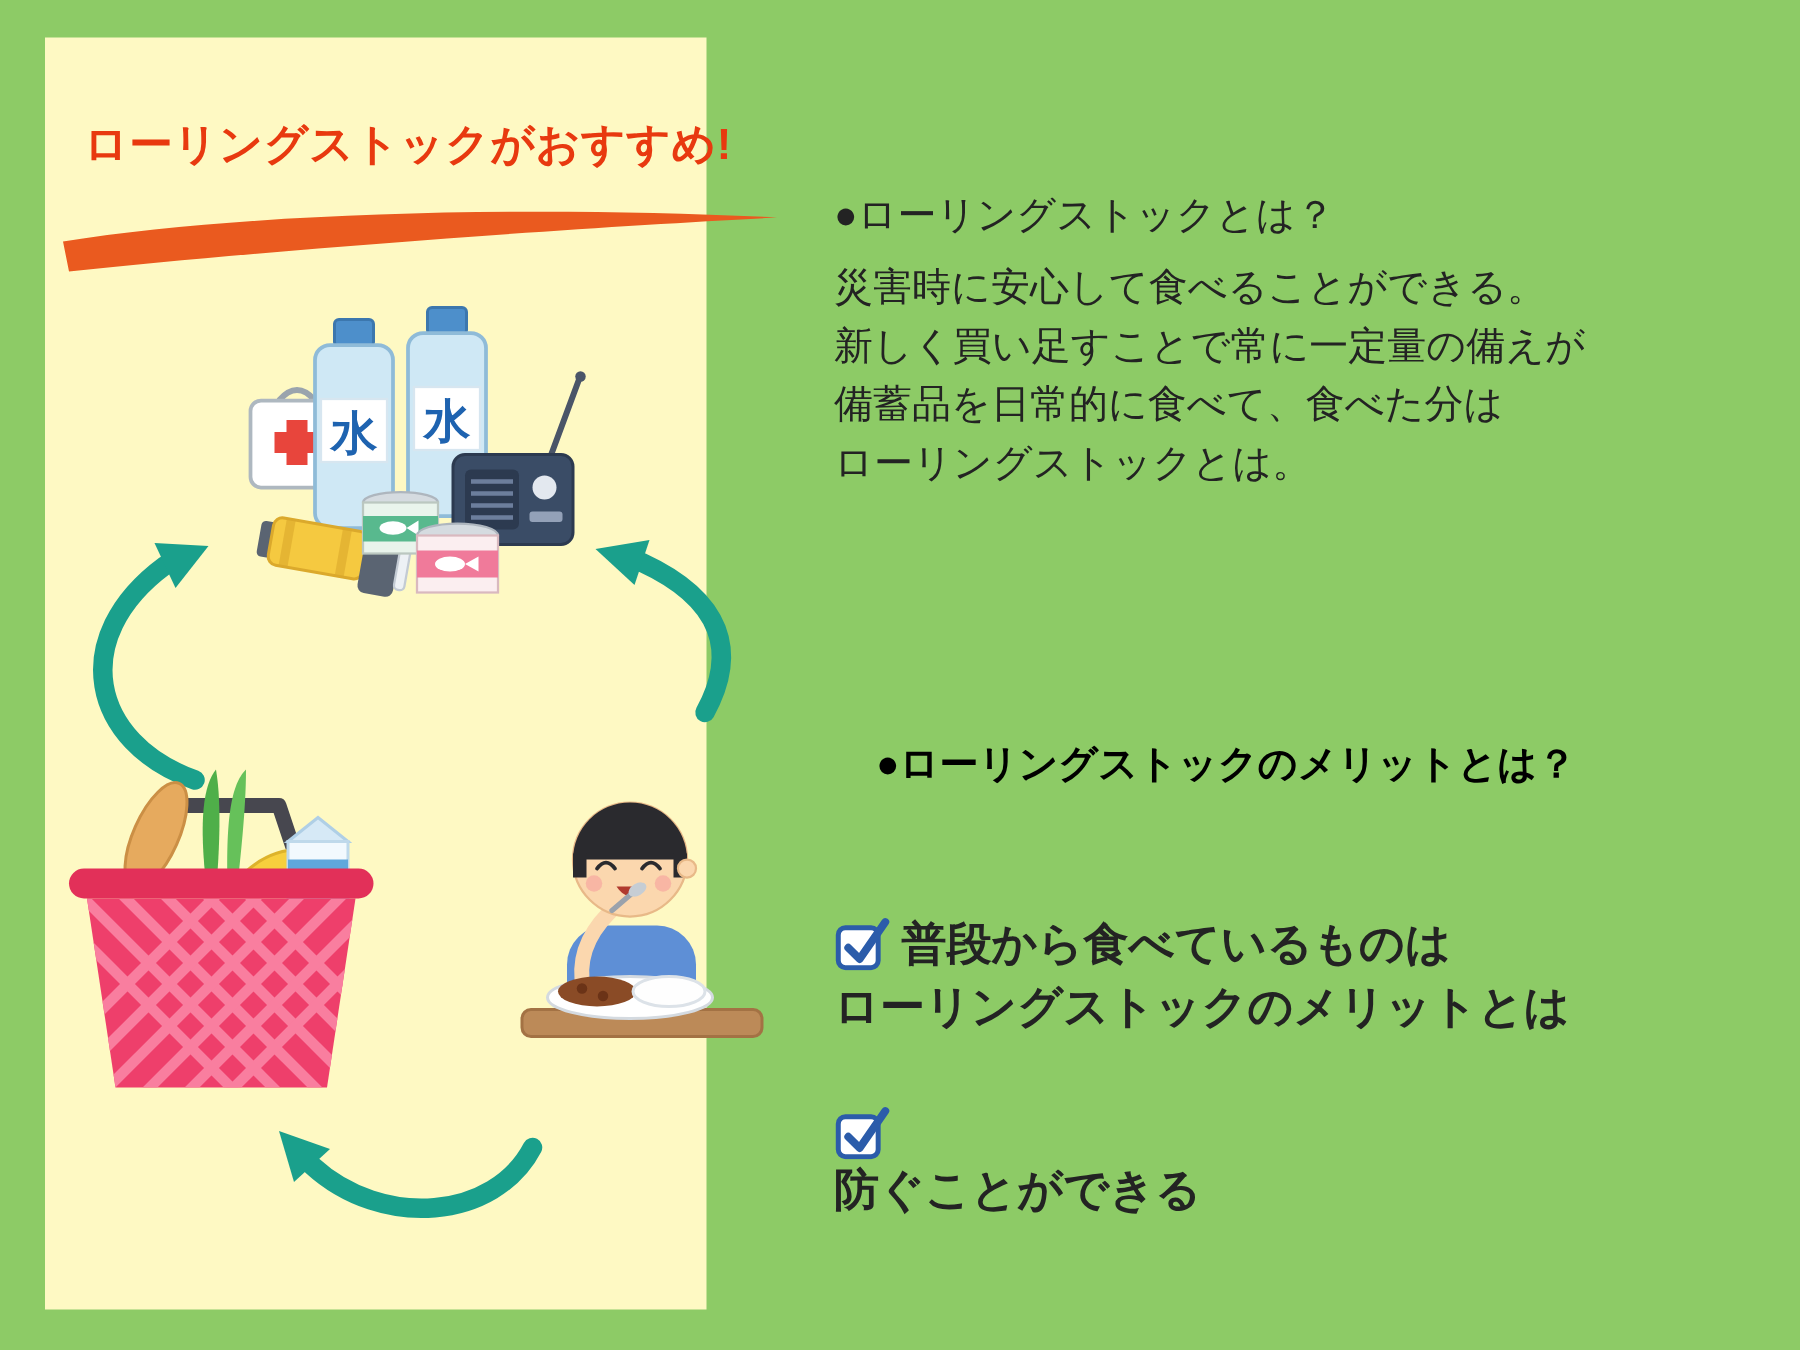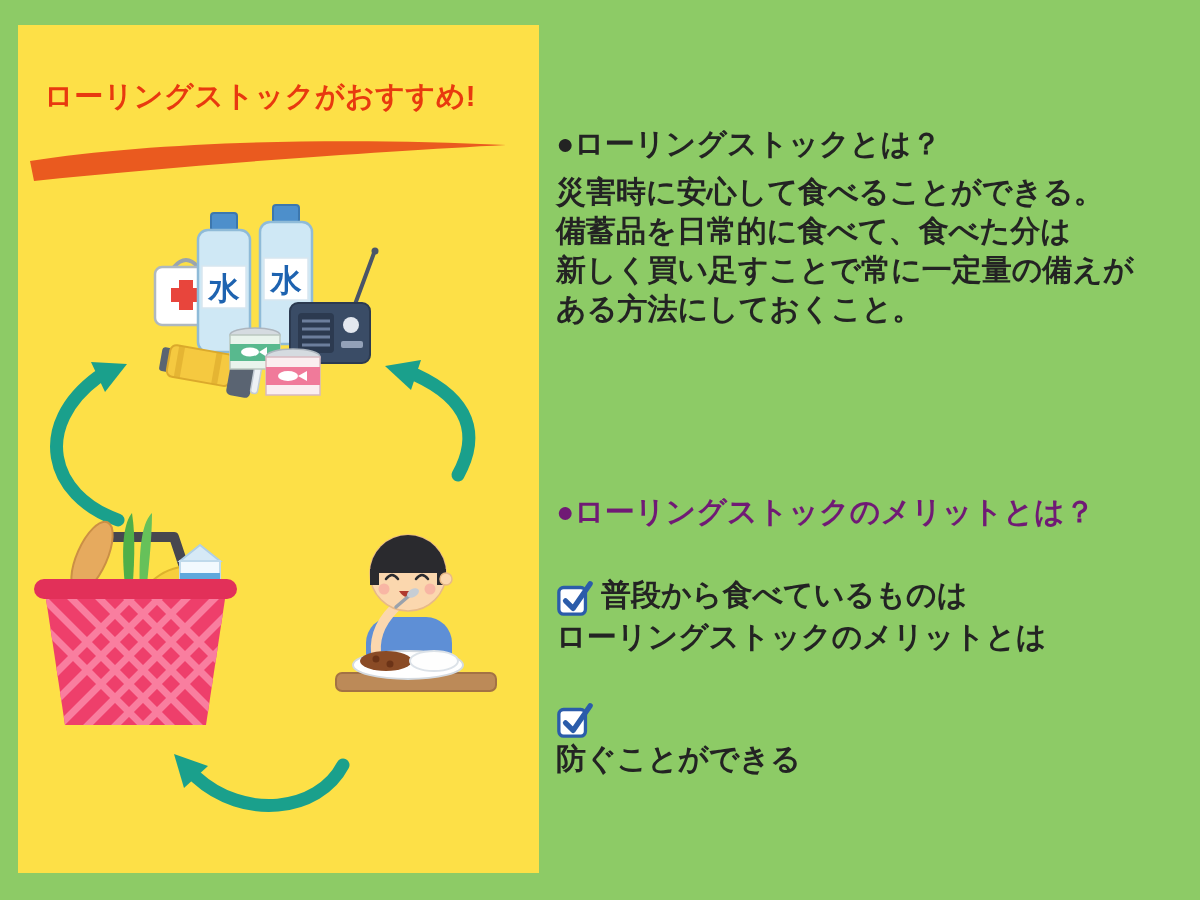--- a/index.html
+++ b/index.html
@@ -1,34 +1,34 @@
 <!DOCTYPE html>
 <html lang="ja"><head>
 <meta charset="utf-8">
 <style>
   * { margin:0; padding:0; box-sizing:border-box; }
   html,body { width:1200px; height:900px; }
   body { font-family:"Liberation Sans","DejaVu Sans",sans-serif; }
   .stage { position:relative; width:1200px; height:900px; background:#8DCB66; overflow:hidden; }
 
-  .card { position:absolute; left:18px; top:25px; width:521px; height:848px; background:#fde047; }
+  .card { position:absolute; left:30px; top:25px; width:441px; height:848px; background:#fef9c3; }
   .card-title { position:absolute; left:26px; top:52px; font-size:29px; font-weight:800; color:#E8390F; white-space:nowrap; letter-spacing:0.5px; z-index:3; }
   .brush { position:absolute; left:8px; top:106px; width:486px; height:52px; z-index:2; }
   .art { position:absolute; left:0; top:0; width:497px; height:848px; z-index:1; }
 
-  .about { position:absolute; left:556px; top:124px; font-size:30px; line-height:39px; font-weight:700; color:#232323; }
+  .about { position:absolute; left:556px; top:124px; font-size:26px; line-height:39px; font-weight:400; color:#232323; }
   .about .heading { margin-bottom:9px; white-space:nowrap; }
   .about .line { white-space:nowrap; }
 
-  .merits-heading { position:absolute; left:556px; top:492px; font-size:30px; font-weight:800; color:#701a75; white-space:nowrap; }
+  .merits-heading { position:absolute; left:584px; top:492px; font-size:26px; font-weight:800; color:#000000; white-space:nowrap; }
 
   .merit { position:absolute; left:556px; font-size:30px; line-height:42px; font-weight:800; color:#232323; }
   .merit-1 { top:574px; }
   .merit-2 { top:700px; }
-  .merit .row { display:flex; align-items:flex-end; gap:7px; }
+  .merit .row { display:flex; align-items:flex-start; gap:7px;margin-top:35px; }
   .merit .row span { white-space:nowrap; }
   .check-icon { width:38px; height:38px; flex:0 0 auto; }
   .merit .second { white-space:nowrap; }
   .merit-2 .second { }
 </style>
 </head>
 <body>
 
 <div class="stage">
 
@@ -183,23 +183,23 @@
       </g>
 
     </svg>
   </section>
 
   <aside>
 
     <div class="about">
       <div class="heading">●ローリングストックとは？</div>
       <div class="line">災害時に安心して食べることができる。</div>
+      <div class="line">新しく買い足すことで常に一定量の備えが</div>
       <div class="line">備蓄品を日常的に食べて、食べた分は</div>
-      <div class="line">新しく買い足すことで常に一定量の備えが</div>
-      <div class="line">ある方法にしておくこと。</div>
+      <div class="line">ローリングストックとは。</div>
     </div>
 
     <div class="merits-heading">●ローリングストックのメリットとは？</div>
 
     <div class="merit merit-1">
       <div class="row">
         <svg class="check-icon" viewBox="0 0 40 40" aria-hidden="true">
           <rect x="3" y="10" width="28" height="28" rx="5" fill="#FFFFFF" stroke="#2B5CAA" stroke-width="3.5"></rect>
           <path d="M10 24 L18 32 L36 6" fill="none" stroke="#2B5CAA" stroke-width="5.5" stroke-linecap="round" stroke-linejoin="round"></path>
         </svg>

